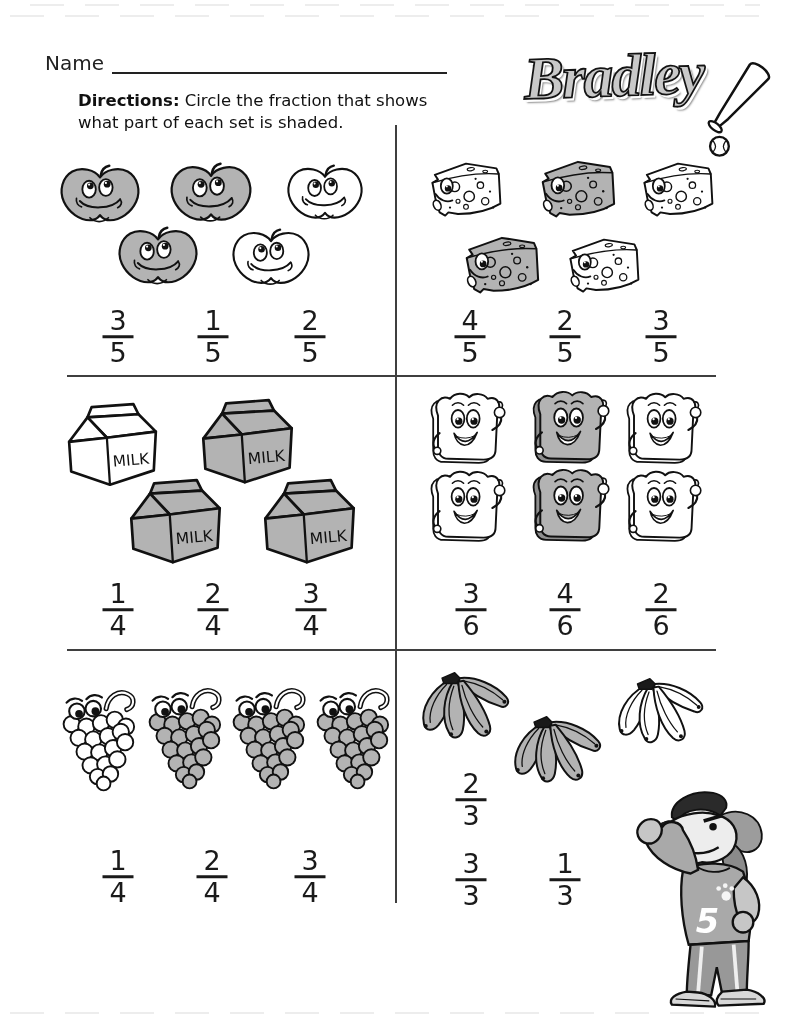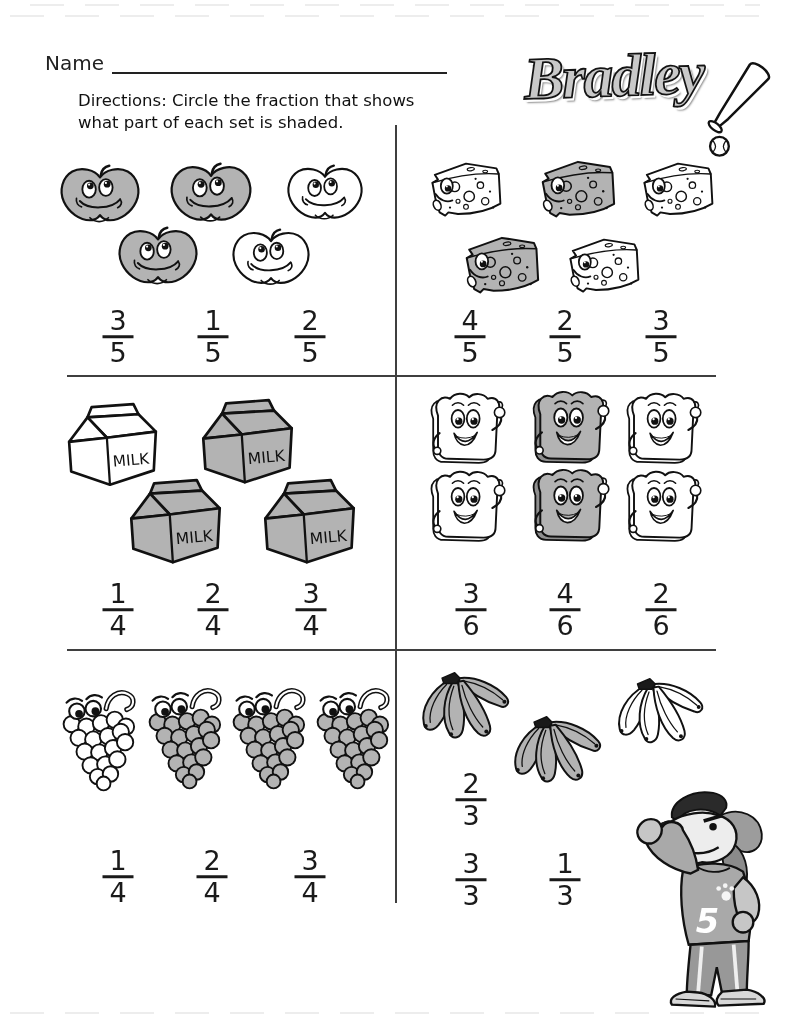--- a/index.html
+++ b/index.html
@@ -3,21 +3,21 @@
 <meta charset="utf-8">
 <style>
   html,body{margin:0;padding:0;background:#fff;}
   #page{position:relative;width:788px;height:1020px;background:#ffffff;overflow:hidden;
         font-family:"DejaVu Sans","Liberation Sans",sans-serif;color:#1a1a1a;}
   .scanline{position:absolute;height:2px;background:repeating-linear-gradient(90deg,#ededed 0 34px,transparent 34px 55px);}
   
   .name-row{position:absolute;left:45px;top:50px;font-size:20px;color:#222;}
   .name-blank{display:inline-block;width:335px;border-bottom:2px solid #222;height:22px;margin-left:8px;vertical-align:-4px;}
   .directions{position:absolute;left:78px;top:90px;width:352px;font-size:16.5px;line-height:22px;color:#111;}
-  .directions b{font-weight:normal;}
+  .directions b{font-weight:bold;}
   
   .logo{position:absolute;left:520px;top:34px;width:258px;height:104px;}
   .logo-text{position:absolute;left:4px;top:8px;font-family:"Liberation Serif","DejaVu Serif",serif;
      font-style:italic;font-weight:bold;font-size:60px;color:#c9c9c9;transform:rotate(-2deg);
      -webkit-text-stroke:1.8px #141414;text-shadow:2px 3px 0 #ffffff,3px 4px 2px #8a8a8a;letter-spacing:-2px;}
   .logo-bat{position:absolute;left:176px;top:18px;width:86px;height:112px;}
   
   .divider{position:absolute;background:#3f3f3f;}
   .v-div{left:395px;top:125px;width:2px;height:778px;}
   .h-div1{left:67px;top:375px;width:649px;height:2px;}

